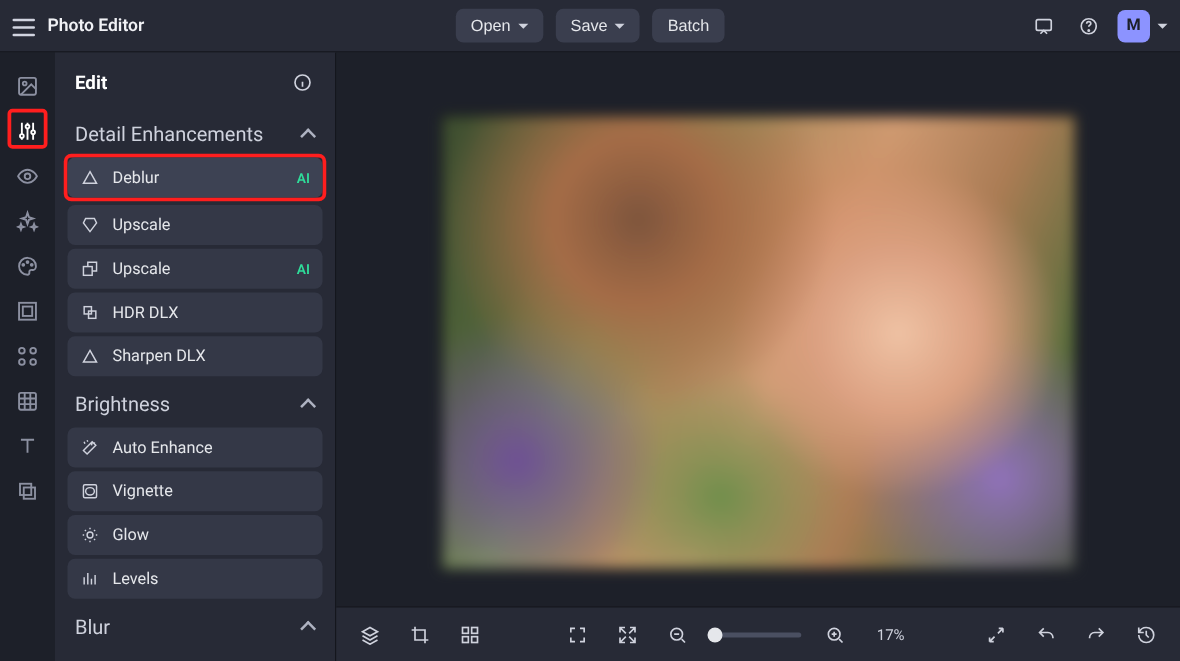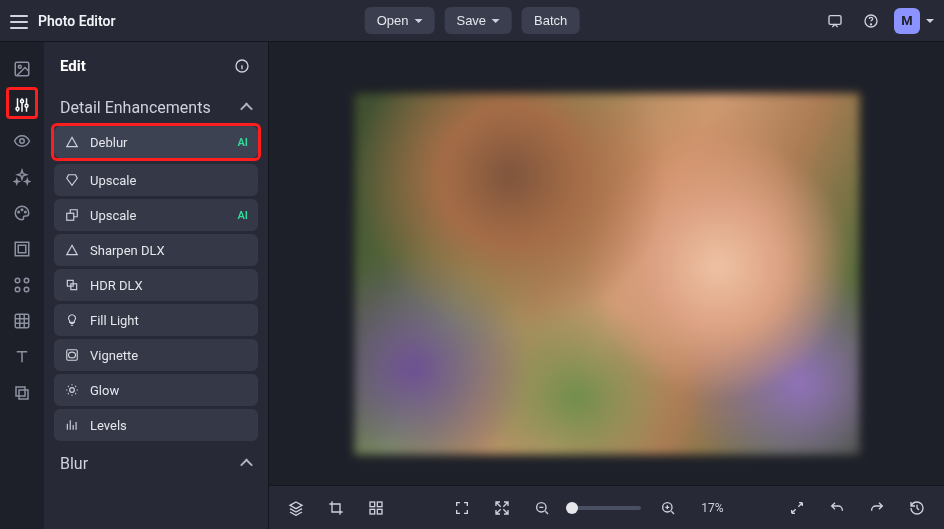--- a/index.html
+++ b/index.html
@@ -244,42 +244,46 @@
               <rect x="3" y="9" width="12" height="12"></rect>
               <path d="M9 9V3h12v12h-6"></path>
             </svg>
           </span>
         <span>Upscale</span>
         <span class="tag-ai">AI</span>
       </div>
       <div class="tool">
         <span class="tool-icon">
             <svg width="14" height="14" viewBox="0 0 24 24" fill="none" stroke="currentColor" stroke-width="2">
-              <path d="M12 4l9 16H3z"></path>
-            </svg>
-          </span>
-        <span>Sharpen DLX</span>
-      </div>
-      <div class="tool">
-        <span class="tool-icon">
-            <svg width="14" height="14" viewBox="0 0 24 24" fill="none" stroke="currentColor" stroke-width="2">
               <rect x="4" y="4" width="10" height="10"></rect>
               <rect x="10" y="10" width="10" height="10"></rect>
             </svg>
           </span>
         <span>HDR DLX</span>
       </div>
-
-      <div class="tool">
-        <span class="tool-icon">
-            <svg width="14" height="14" viewBox="0 0 24 24" fill="none" stroke="currentColor" stroke-width="2">
-              <path d="M9 18h6M10 21h4M12 3a6 6 0 00-4 10.5V16h8v-2.5A6 6 0 0012 3z"></path>
-            </svg>
-          </span>
-        <span>Fill Light</span>
+      <div class="tool">
+        <span class="tool-icon">
+            <svg width="14" height="14" viewBox="0 0 24 24" fill="none" stroke="currentColor" stroke-width="2">
+              <path d="M12 4l9 16H3z"></path>
+            </svg>
+          </span>
+        <span>Sharpen DLX</span>
+      </div>
+
+      <div class="section-hdr">
+        <span>Brightness</span>
+        <span class="chev"></span>
+      </div>
+      <div class="tool">
+        <span class="tool-icon">
+            <svg width="14" height="14" viewBox="0 0 24 24" fill="none" stroke="currentColor" stroke-width="2">
+              <path d="M15 4l5 5L8 21l-5-5zM14 9l1-4 4 1M4 4l1 3M8 2l1 2"></path>
+            </svg>
+          </span>
+        <span>Auto Enhance</span>
       </div>
       <div class="tool">
         <span class="tool-icon">
             <svg width="14" height="14" viewBox="0 0 24 24" fill="none" stroke="currentColor" stroke-width="2">
               <rect x="3" y="3" width="18" height="18" rx="2"></rect>
               <ellipse cx="12" cy="12" rx="6" ry="5"></ellipse>
             </svg>
           </span>
         <span>Vignette</span>
       </div>

